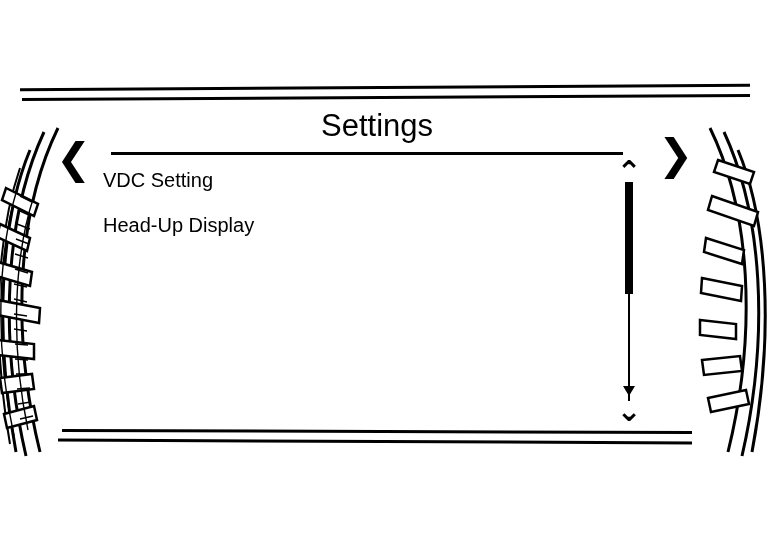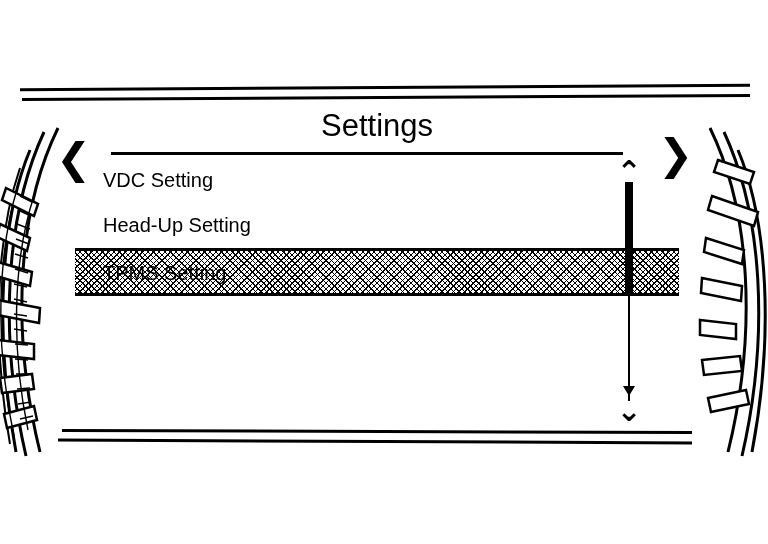--- a/index.html
+++ b/index.html
@@ -132,24 +132,21 @@
   <div id="title-underline"></div>
 
   <div class="nav-chev" id="nav-prev">❮</div>
   <div class="nav-chev" id="nav-next">❯</div>
 
   <div id="menu">
     <div class="menu-row">
       <span class="row-label">VDC Setting</span>
     </div>
     <div class="menu-row">
-      <span class="row-label">Head-Up Setting</span>
-    </div>
-    <div class="menu-row sel">
-      <span class="row-label">TPMS Setting</span>
+      <span class="row-label">Head-Up Display</span>
     </div>
   </div>
 
   <div id="scrollbar">
     <div class="sb-chev" id="sb-up">⌃</div>
     <div id="sb-track"></div>
     <div id="sb-thumb"></div>
     <div id="sb-arrowhead"></div>
     <div class="sb-chev" id="sb-down">⌄</div>
   </div>

